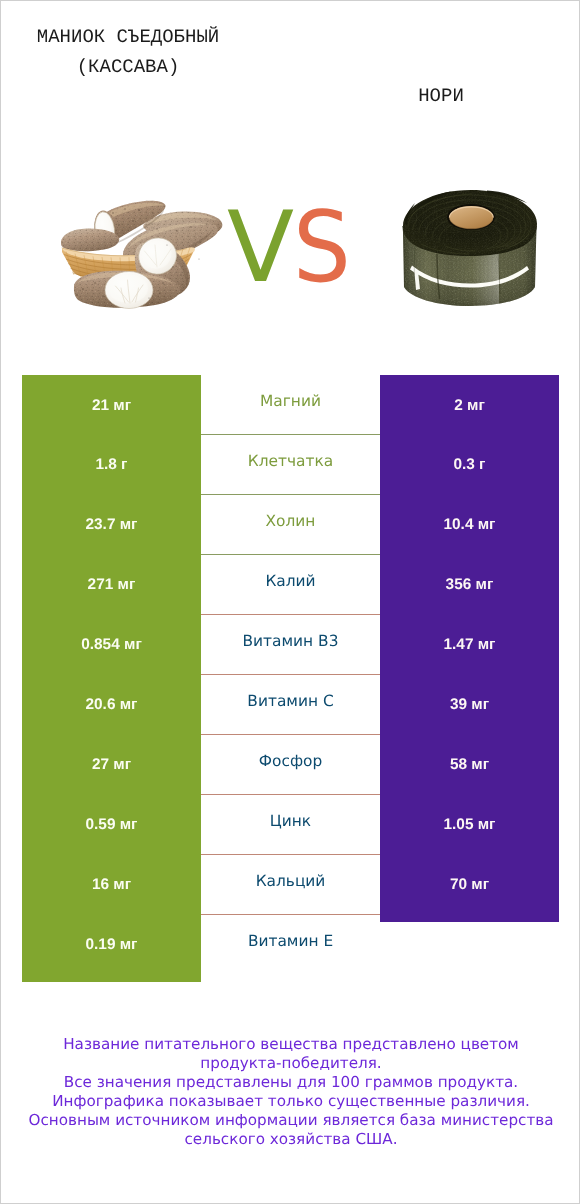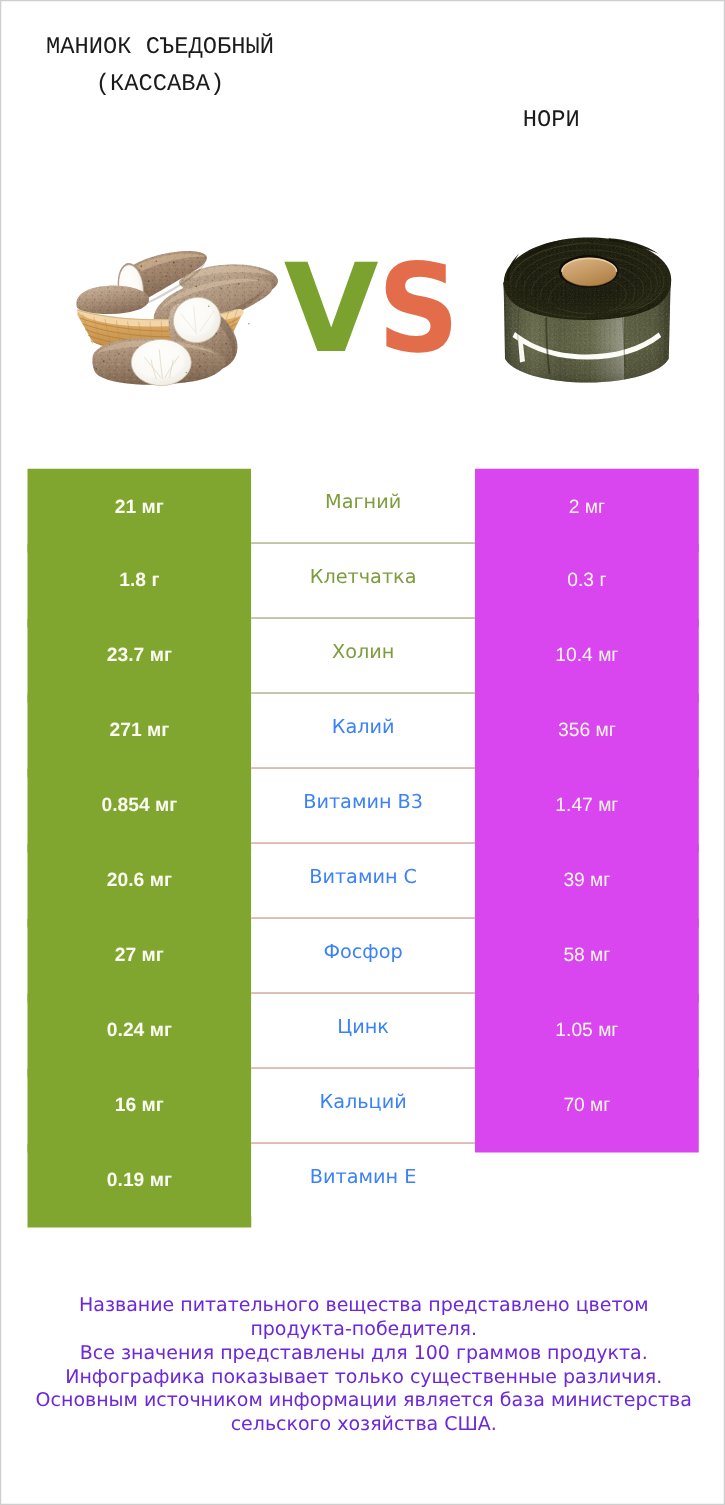--- a/index.html
+++ b/index.html
@@ -22,43 +22,43 @@
     font-size:19px;line-height:29.7px;font-weight:400;letter-spacing:0px;
   }
   #title-left{left:27px;top:22px;width:200px;}
   #title-right{left:340px;top:81.4px;width:200px;}
 
   
   .hero{position:absolute;left:0;top:0;width:580px;height:360px;}
   .img-left{position:absolute;left:60px;top:198px;}
   .img-right{position:absolute;left:400px;top:185px;}
   .vs{position:absolute;left:226px;top:197.5px;width:140px;height:90px;
-      font-size:98px;line-height:98px;font-weight:700;letter-spacing:0px;
-      font-family:"DejaVu Sans",sans-serif;white-space:nowrap;text-align:center;}
+      font-size:98px;line-height:98px;font-weight:400;letter-spacing:0px;
+      font-family:"DejaVu Sans",sans-serif;white-space:nowrap;}
   .vs .v{color:#7ba22e;display:inline-block;}
   .vs .s{color:#e36c4a;display:inline-block;transform:scaleX(0.93);transform-origin:left center;
          margin-left:-1px;}
 
   
   .table{position:absolute;left:21px;top:373.8px;width:537px;}
   .row{position:relative;height:58.6px;margin-bottom:1.4px;display:flex;align-items:flex-start;}
   .row:last-child{margin-bottom:0;}
   .cell{height:67px;display:flex;align-items:center;justify-content:center;
         font-size:15.4px;box-sizing:border-box;}
   .cell span{position:relative;top:-2.8px;display:block;}
   .left{width:179px;background:#81a62f;color:#fbfdf2;
         font-family:"Liberation Sans",sans-serif;font-weight:700;}
-  .right{width:179px;background:#d946ef;color:#fdf7f4;
-         font-family:"Liberation Sans",sans-serif;font-weight:400;}
+  .right{width:179px;background:#4c1d95;color:#fdf7f4;
+         font-family:"Liberation Sans",sans-serif;font-weight:700;}
   .mid{width:179px;background:#ffffff;font-size:15.4px;
        font-family:"DejaVu Sans",sans-serif;font-weight:400;}
   .mid{height:60px;align-items:center;}
   .mid span{top:-3.4px;}
   .row.g .mid{color:#7d9c3d;border-bottom:1px solid #8a9c62;}
-  .row.o .mid{color:#3b82f6;border-bottom:1px solid #c08878;}
+  .row.o .mid{color:#0c4a6e;border-bottom:1px solid #c08878;}
   .row:last-child .mid{border-bottom:none;height:58.6px;}
 
   
   .footer{position:absolute;left:0;top:1034.2px;width:580px;text-align:center;
           color:#6d28d9;font-family:"DejaVu Sans",sans-serif;
           font-size:15.2px;line-height:18.95px;font-weight:400;}
 </style>
 </head>
 <body>
 
@@ -487,21 +487,21 @@
         </div>
         <div class="cell mid">
           <span>Фосфор</span>
         </div>
         <div class="cell right">
           <span>58 мг</span>
         </div>
       </div>
       <div class="row o">
         <div class="cell left">
-          <span>0.24 мг</span>
+          <span>0.59 мг</span>
         </div>
         <div class="cell mid">
           <span>Цинк</span>
         </div>
         <div class="cell right">
           <span>1.05 мг</span>
         </div>
       </div>
       <div class="row o">
         <div class="cell left">

